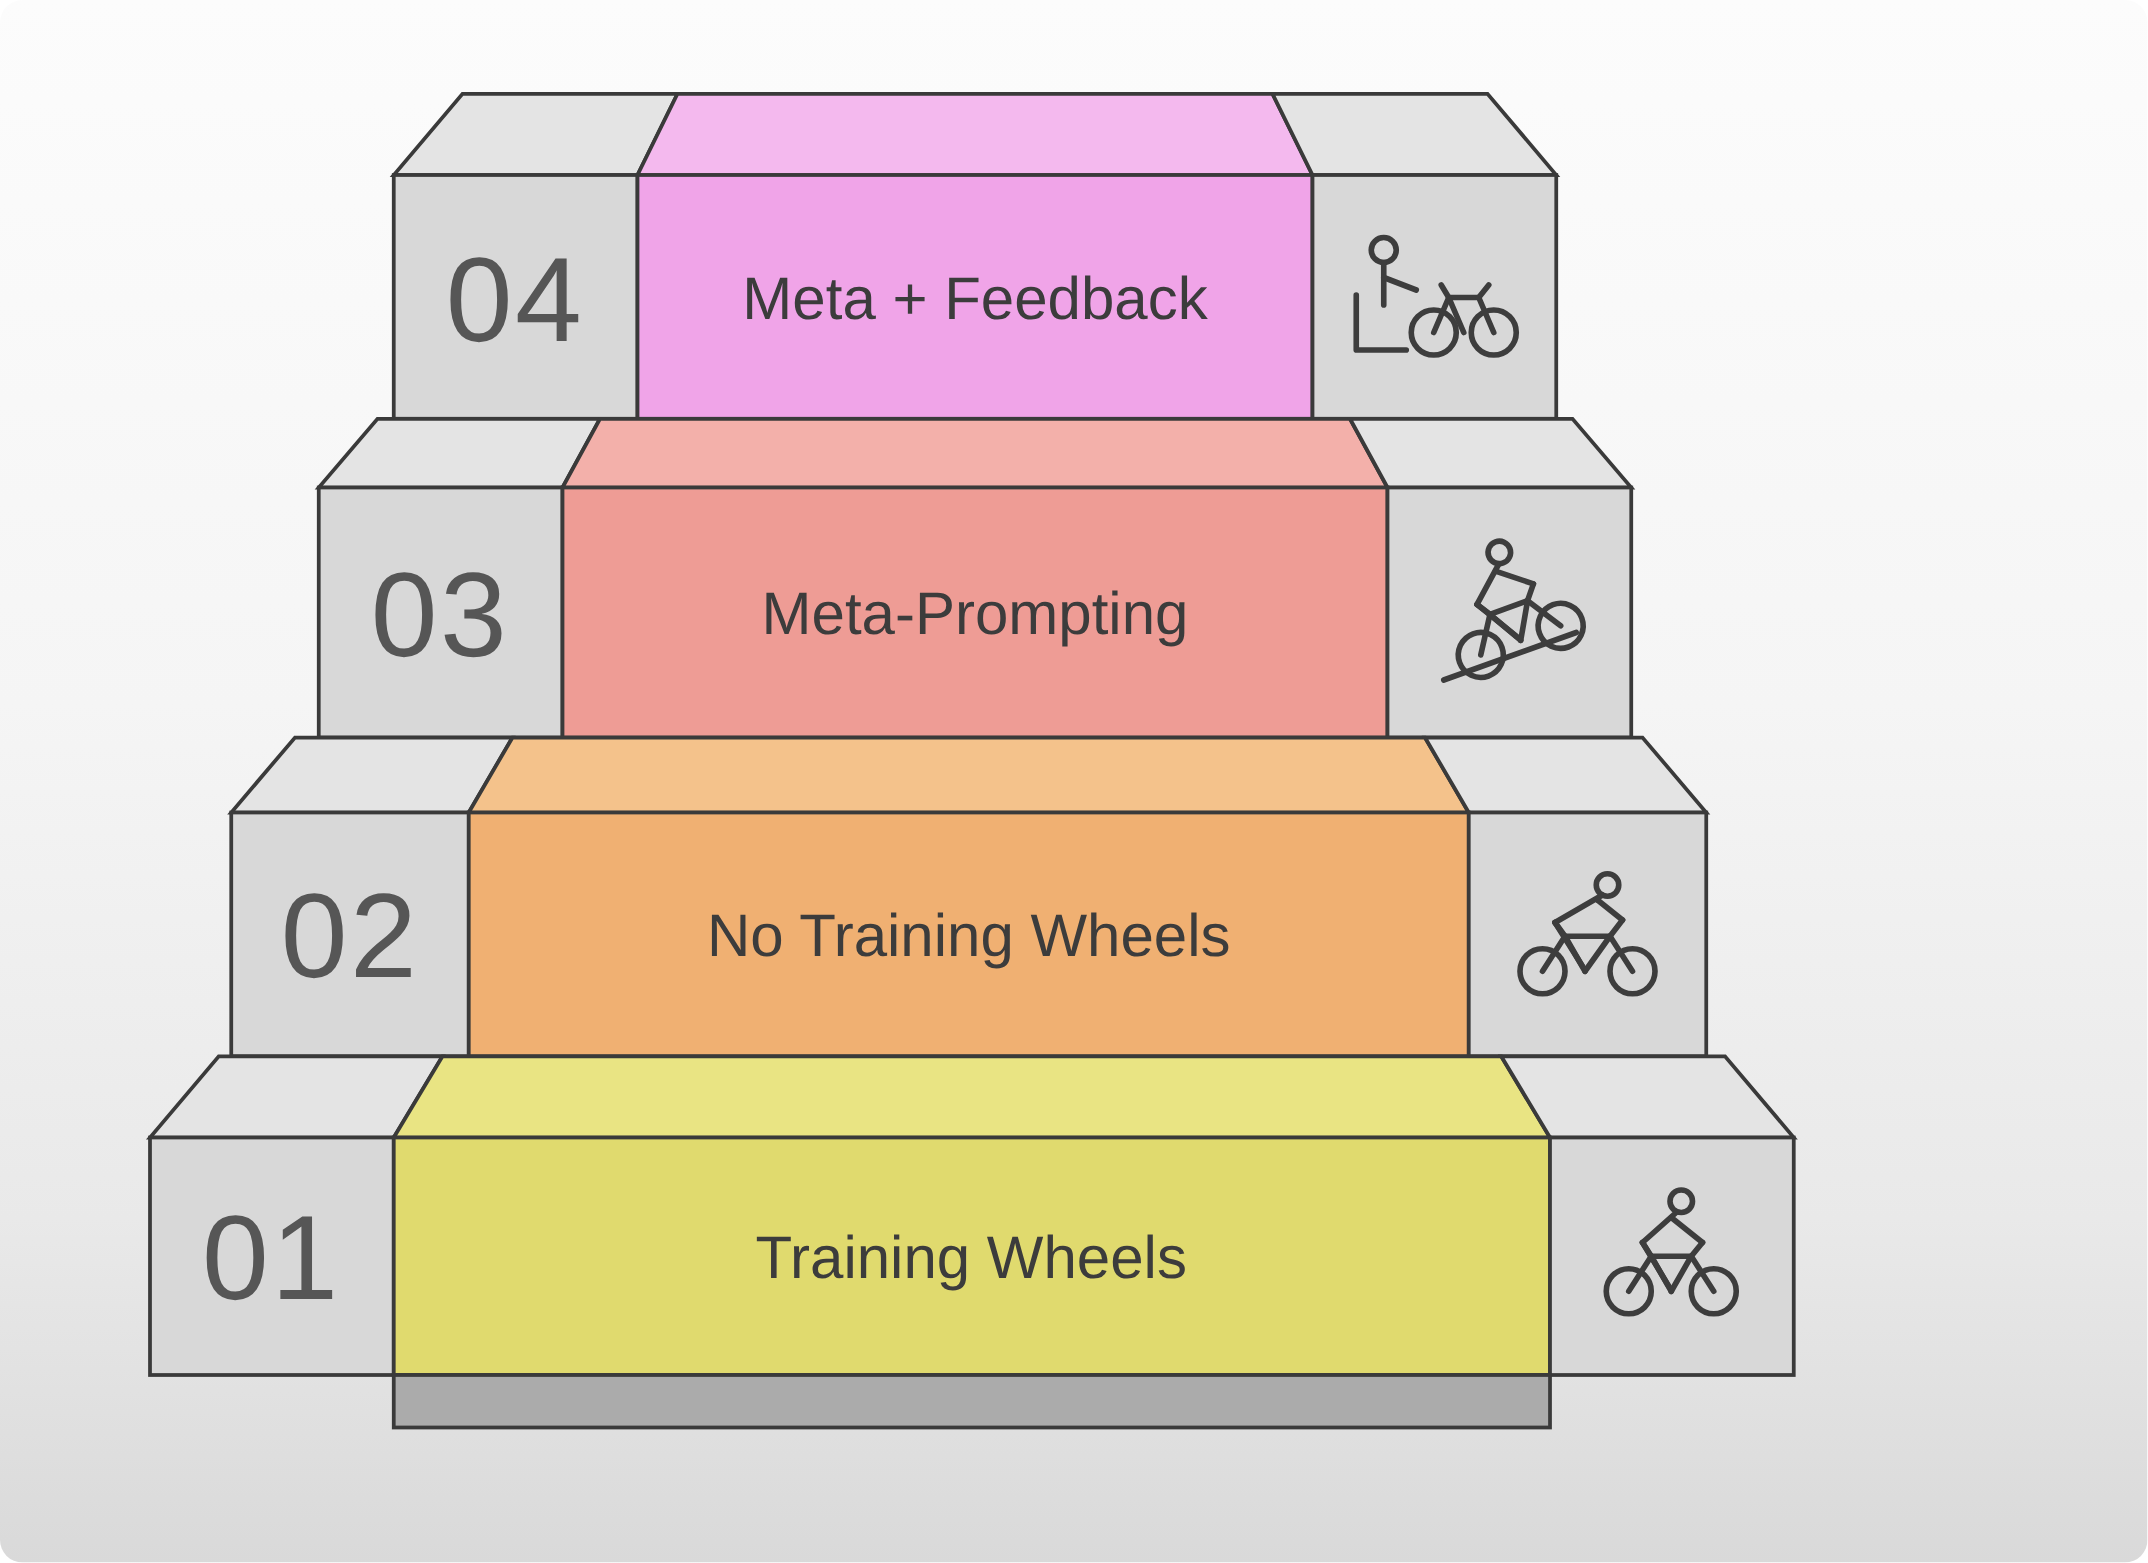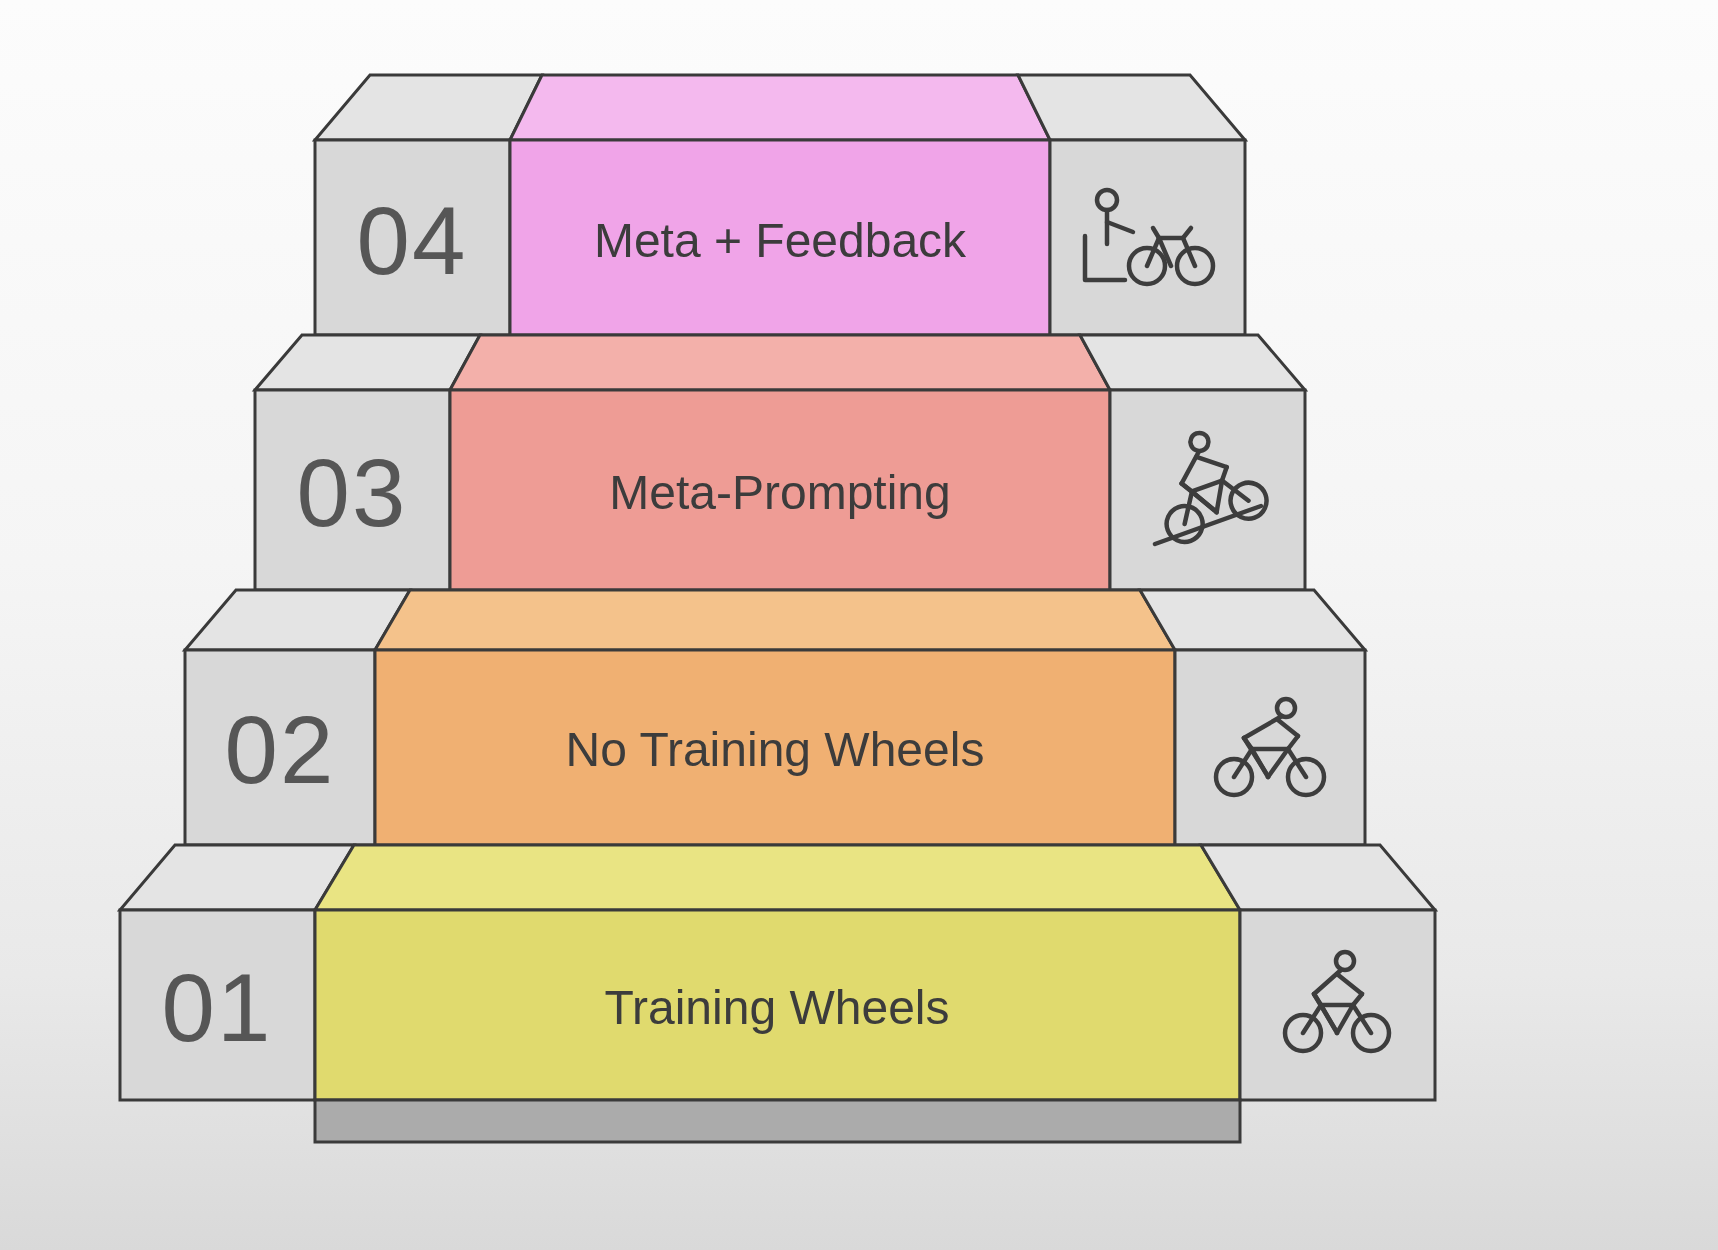--- a/index.html
+++ b/index.html
@@ -1,19 +1,20 @@
 <!DOCTYPE html>
 <html><head>
 <meta charset="utf-8">
 <style>
   html,body{margin:0;padding:0;}
   .canvas{
     width:1718px;height:1250px;position:relative;overflow:hidden;
     background:linear-gradient(180deg,#fcfcfc 0%,#f5f5f5 45%,#e9e9e9 78%,#d9d9d9 100%);
     font-family:"Liberation Sans",sans-serif;
+    border-radius:18px;
   }
   svg.stairs{position:absolute;left:0;top:0;}
   .face{stroke:#3a3a3a;stroke-width:3;stroke-linejoin:miter;}
   .num{
     font-family:"Liberation Sans",sans-serif;
     font-size:96px;font-weight:400;fill:#565656;letter-spacing:2px;
     text-anchor:middle;dominant-baseline:central;
   }
   .lbl{
     font-family:"Liberation Sans",sans-serif;

